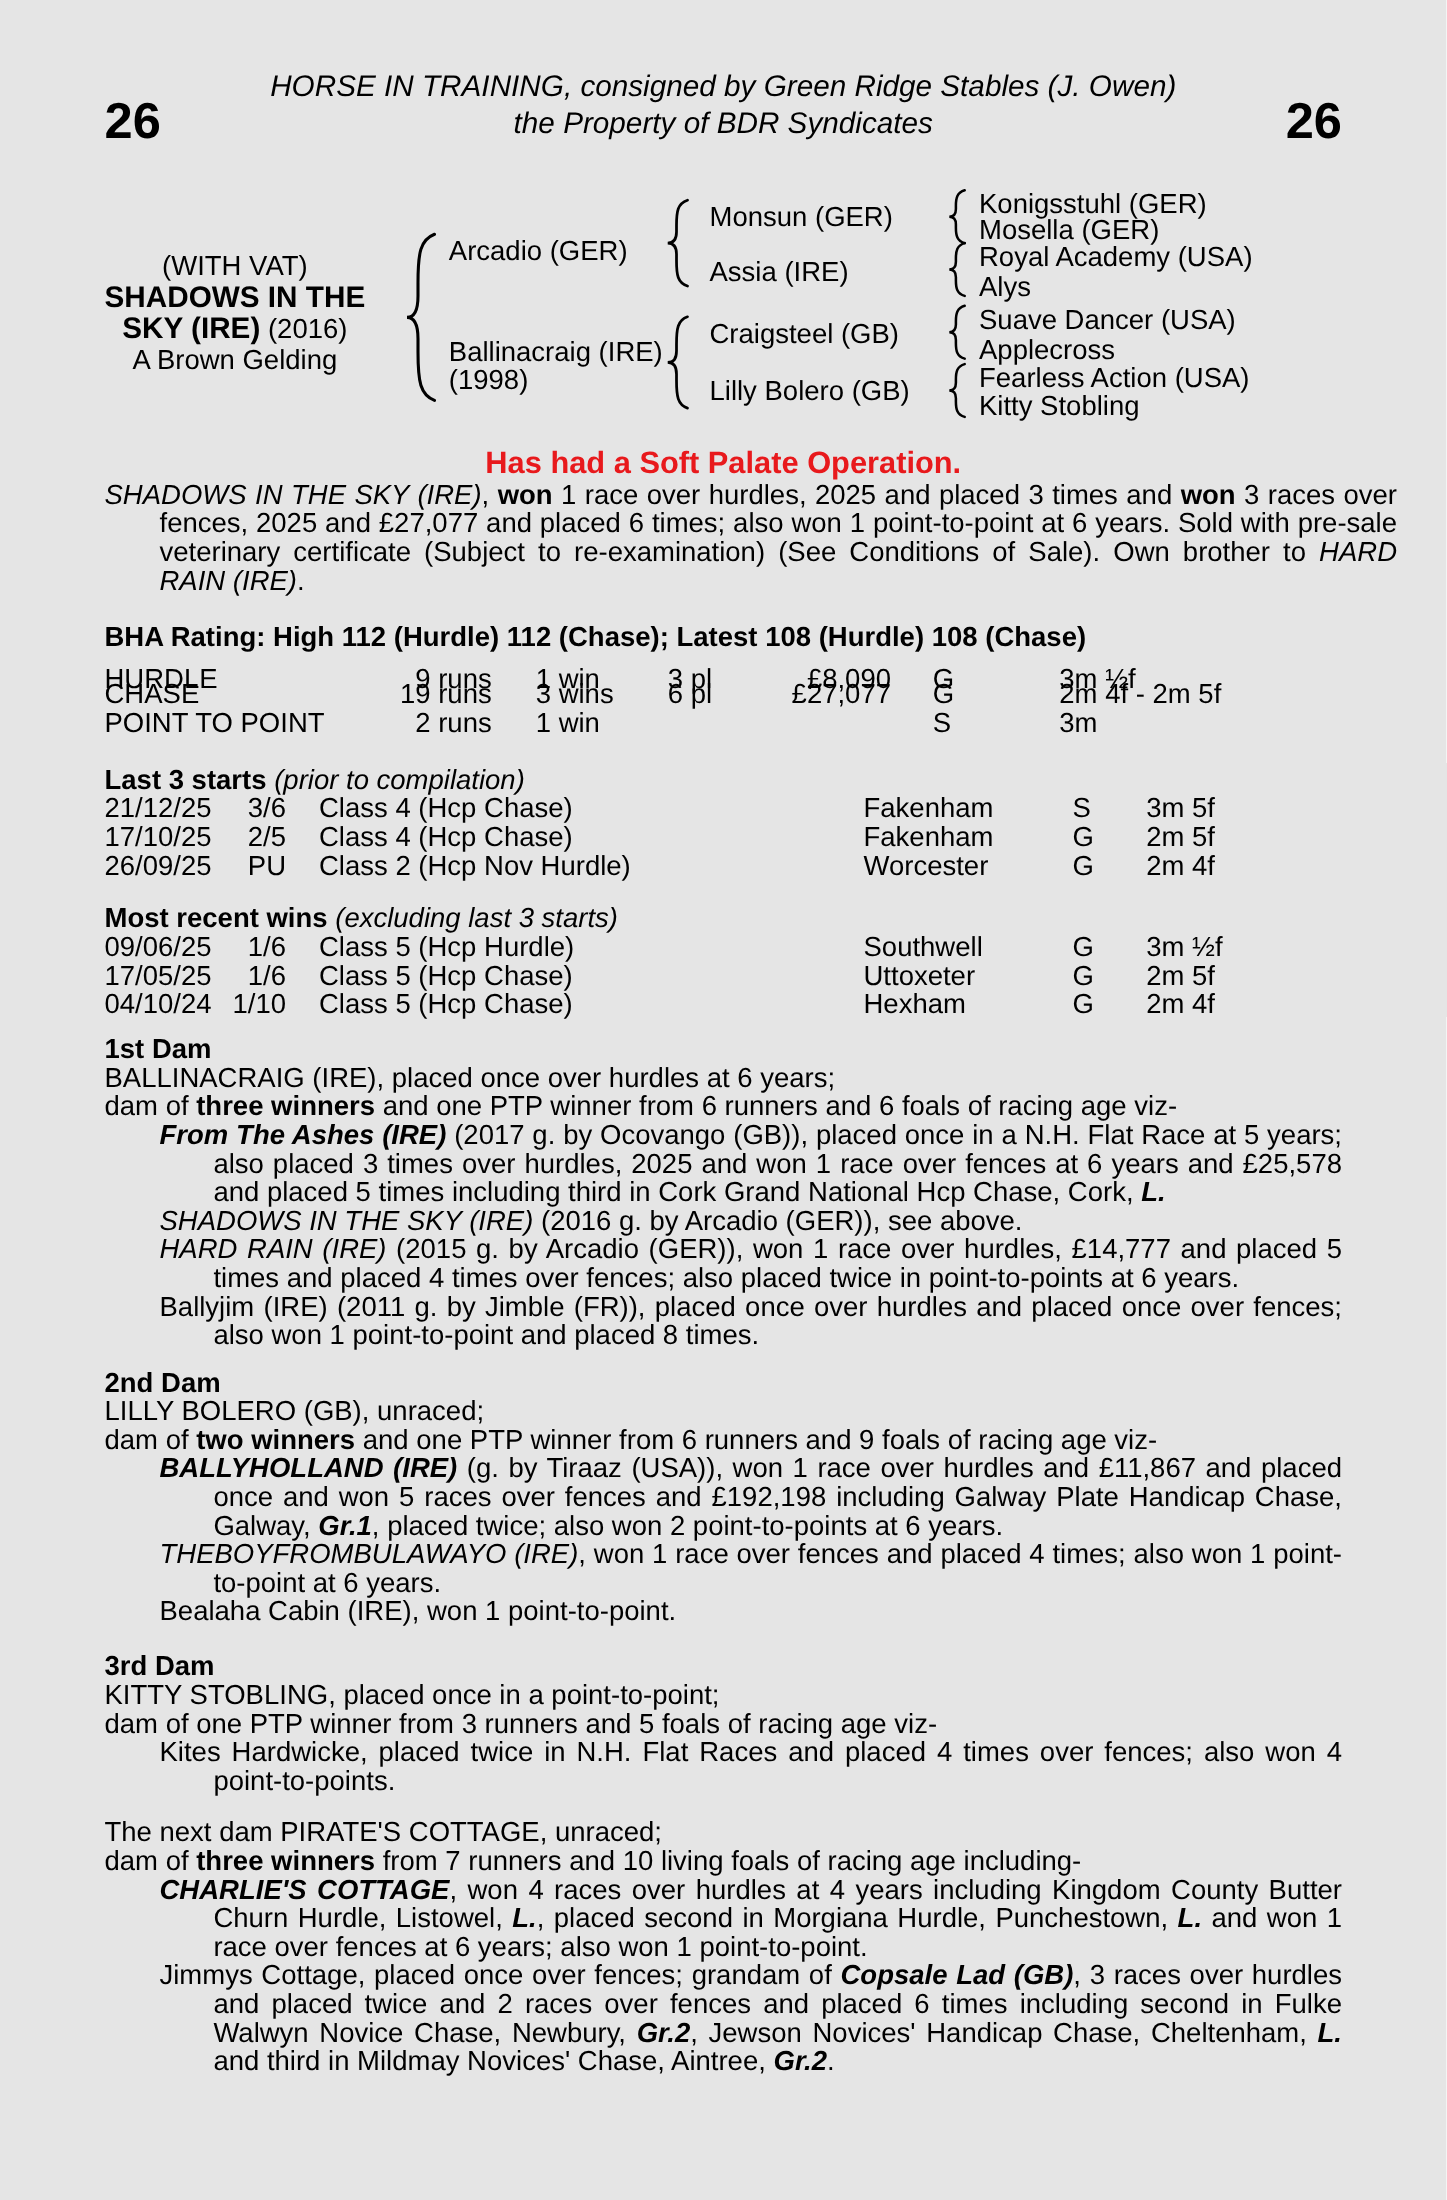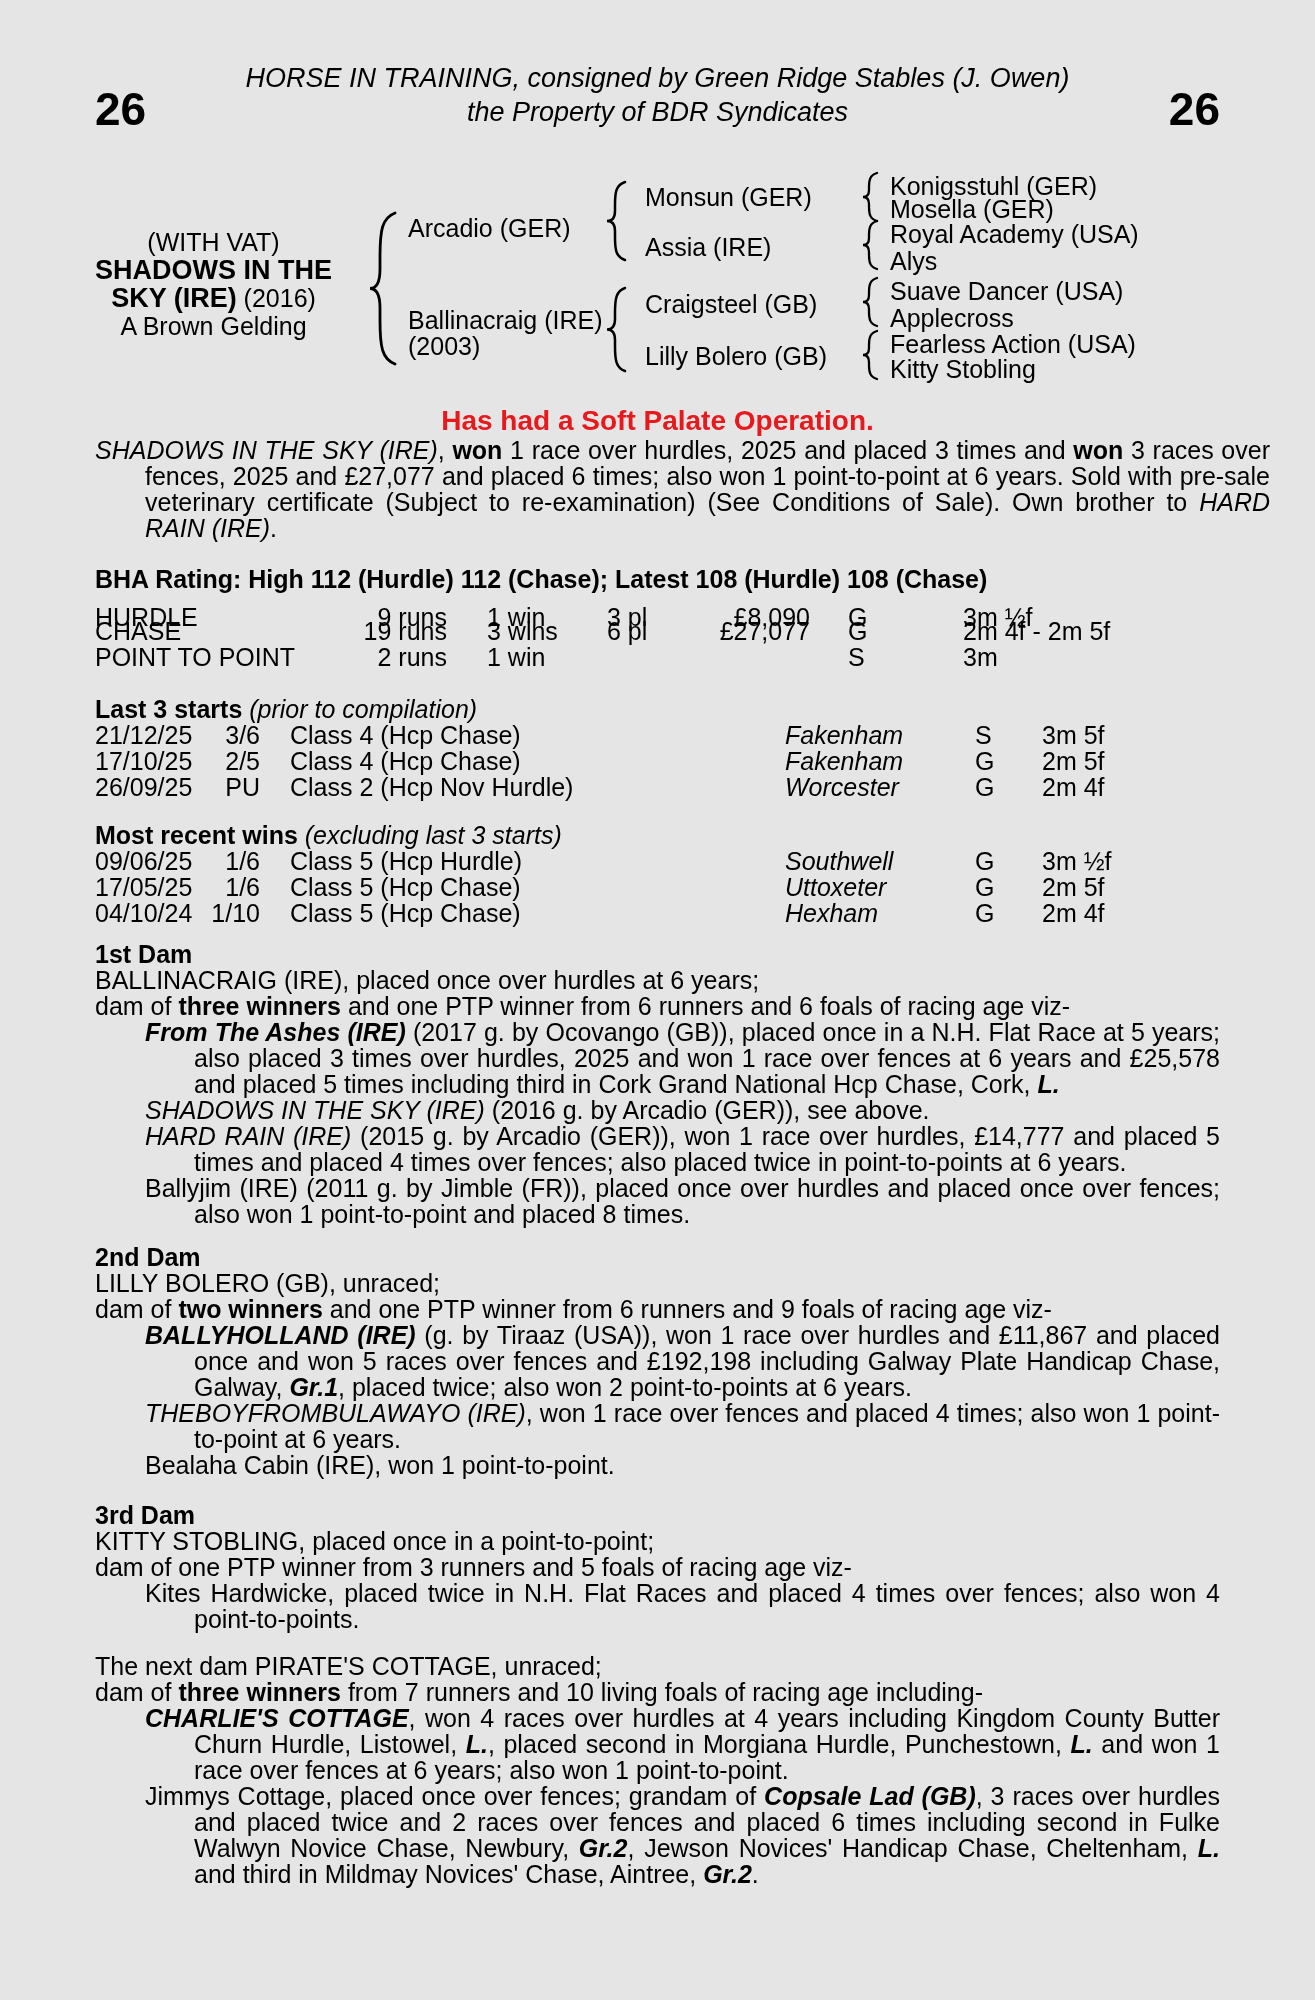--- a/index.html
+++ b/index.html
@@ -15,21 +15,21 @@
   .center{text-align:center;}
   .just{text-align:justify;}
   .textblock{left:95px;width:1125px;}
   .hang{padding-left:50px;text-indent:-50px;}
   .prog{padding-left:99px;text-indent:-49px;}
   .row{position:absolute;left:95px;width:1180px;height:26px;}
   .row span{position:absolute;top:0;white-space:nowrap;}
   .c-date{left:0;}
   .c-pos{left:85px;width:80px;text-align:right;}
   .c-cls{left:195px;}
-  .c-venue{left:690px;font-style:italic;}
+  .c-venue{left:690px;}
   .c-going{left:880px;}
   .c-dist{left:947px;}
   .t-cat{left:0;}
   .t-runs{left:185px;width:167px;text-align:right;}
   .t-wins{left:392px;}
   .t-pl{left:512px;}
   .t-money{left:565px;width:150px;text-align:right;}
   .t-going{left:753px;}
   .t-dist{left:868px;}
   .lot{font-size:46px;font-weight:bold;line-height:46px;}
@@ -74,21 +74,21 @@
     </svg>
   <svg class="brace" style="left:862px;top:277px;" width="16" height="50" viewBox="0 0 16 50">
       <path d="M 15 1 C 8 3, 7 8, 7 15 L 7 18 Q 7 25, 1 25 Q 7 25, 7 32 L 7 35 C 7 42, 8 47, 15 49" stroke-width="2.3"></path>
     </svg>
   <svg class="brace" style="left:862px;top:330px;" width="16" height="50" viewBox="0 0 16 50">
       <path d="M 15 1 C 8 3, 7 8, 7 15 L 7 18 Q 7 25, 1 25 Q 7 25, 7 32 L 7 35 C 7 42, 8 47, 15 49" stroke-width="2.3"></path>
     </svg>
 
   <div class="abs ped" style="left:408px;top:215px;">Arcadio (GER)</div>
   <div class="abs ped" style="left:408px;top:307px;">Ballinacraig (IRE)</div>
-  <div class="abs ped" style="left:408px;top:333px;">(2003)</div>
+  <div class="abs ped" style="left:408px;top:333px;">(1998)</div>
 
   <div class="abs ped" style="left:645px;top:184px;">Monsun (GER)</div>
   <div class="abs ped" style="left:645px;top:234px;">Assia (IRE)</div>
   <div class="abs ped" style="left:645px;top:291px;">Craigsteel (GB)</div>
   <div class="abs ped" style="left:645px;top:343px;">Lilly Bolero (GB)</div>
 
   <div class="abs ped" style="left:890px;top:173px;">Konigsstuhl (GER)</div>
   <div class="abs ped" style="left:890px;top:196px;">Mosella (GER)</div>
   <div class="abs ped" style="left:890px;top:221px;">Royal Academy (USA)</div>
   <div class="abs ped" style="left:890px;top:248px;">Alys</div>

